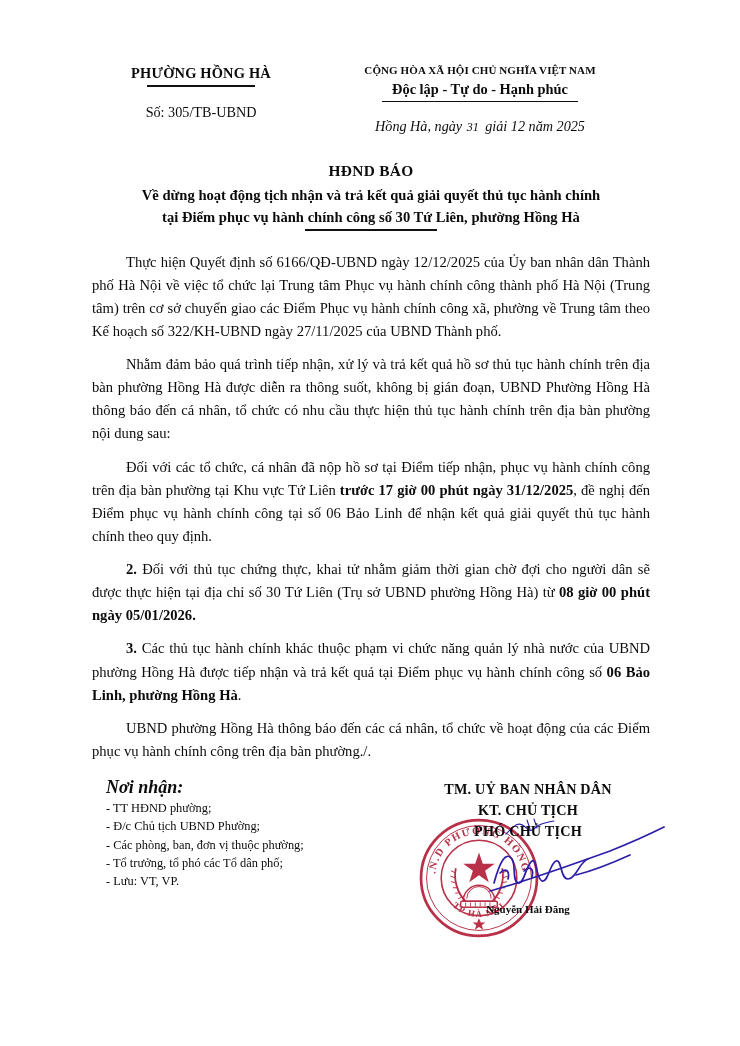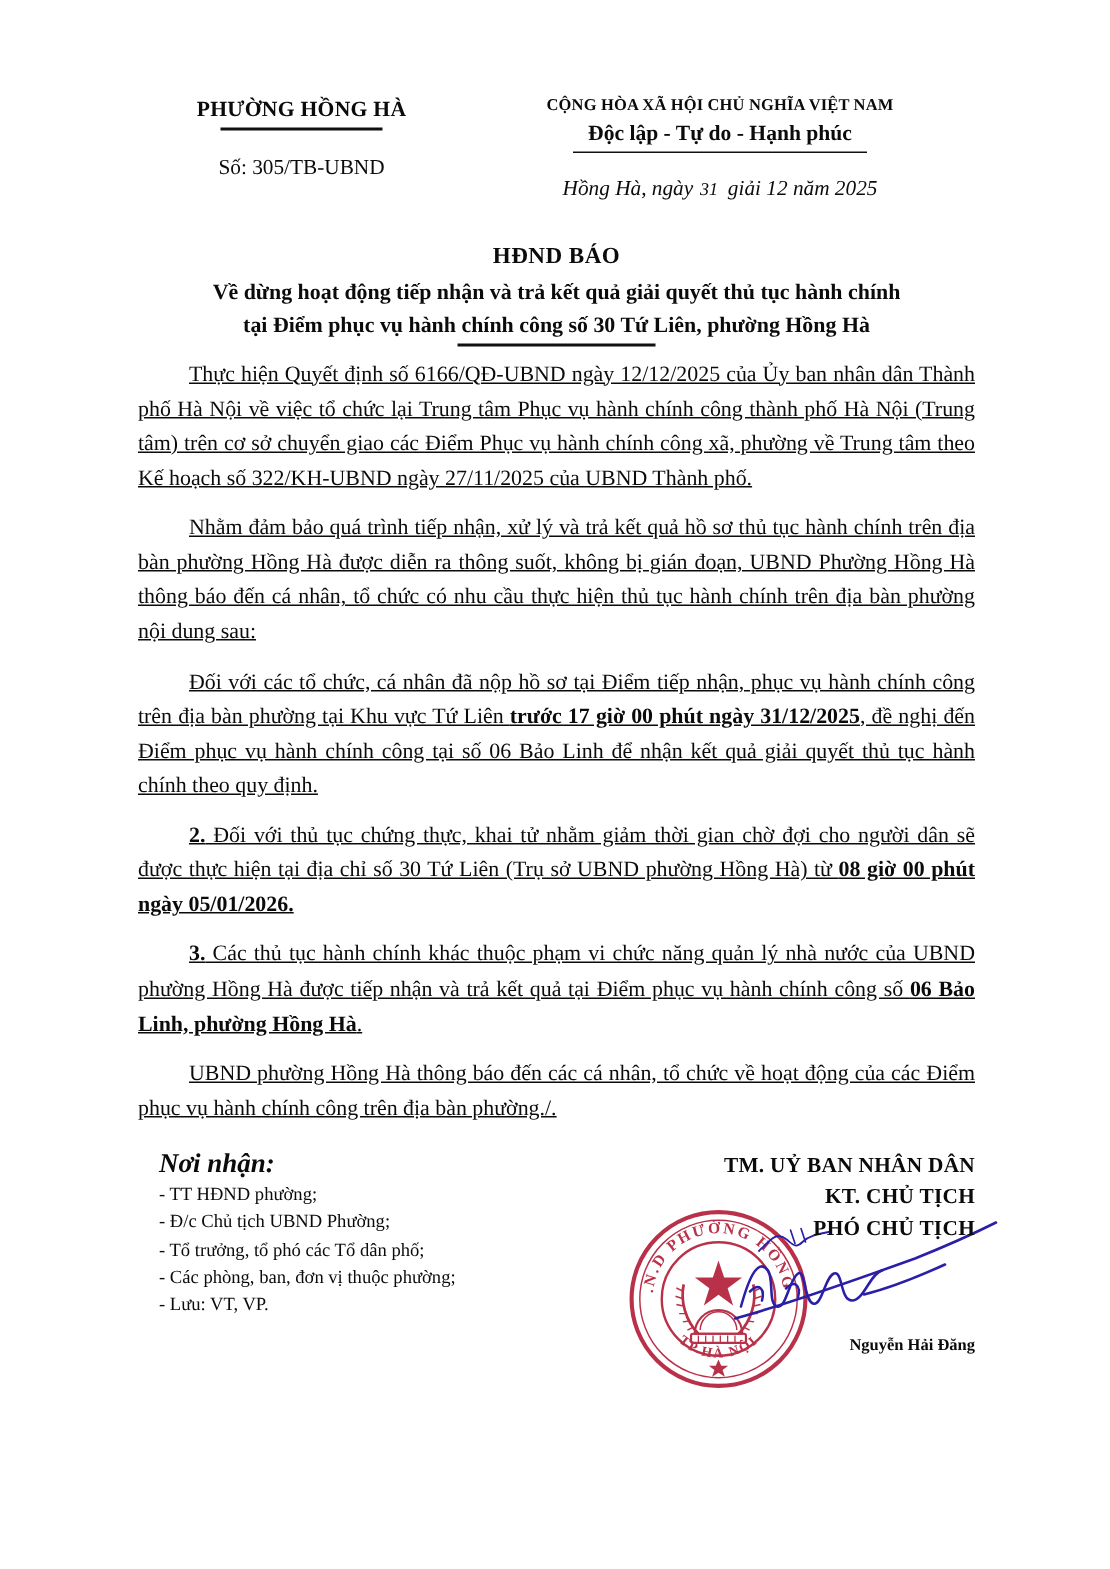--- a/index.html
+++ b/index.html
@@ -102,21 +102,21 @@
     margin-top: 4px;
   }
   .sub-underline {
     width: 132px;
     height: 1.3px;
     background: #111;
     margin: 1px auto 0 auto;
   }
 
   
-  .body-block { margin-top: 8px; text-decoration: underline; }
+  .body-block { margin-top: 20px; }
   p.para {
     margin: 0 0 0 0;
     font-size: 14.6px;
     line-height: 1.585;
     text-align: justify;
     text-indent: 34px;
     text-justify: inter-word;
   }
   p.para + p.para { margin-top: 10px; }
   p.para b { font-weight: bold; }
@@ -138,21 +138,21 @@
     font-weight: bold;
     font-style: italic;
     margin-bottom: 1px;
   }
   .recip-item {
     font-size: 12.4px;
     line-height: 1.47;
   }
   .sign-block {
     flex: 1 1 auto;
-    text-align: right;
+    text-align: center;
     position: relative;
     padding-top: 2px;
   }
   .sign-line {
     font-size: 14.2px;
     font-weight: bold;
     line-height: 1.46;
     letter-spacing: .2px;
     position: relative;
     z-index: 4;
@@ -212,21 +212,21 @@
           <span>12</span>
           <span>năm</span>
           <span>2025</span>
         </div>
       </div>
     </div>
 
     <div class="title-block">
       <div class="title-main">HĐND BÁO</div>
       <div class="subtitle">
-        <div>Về dừng hoạt động tiếp nhận và trả kết quả giải quyết thủ tục hành chính</div>
+        <div>Về dừng hoạt động tịch nhận và trả kết quả giải quyết thủ tục hành chính</div>
         <div>tại Điểm phục vụ hành chính công số 30 Tứ Liên, phường Hồng Hà</div>
       </div>
       <div class="sub-underline"></div>
     </div>
 
     <div class="body-block">
 
       <p class="para"><span>Thực hiện Quyết định số 6166/QĐ-UBND ngày 12/12/2025 của Ủy ban nhân dân Thành phố Hà Nội về việc tổ chức lại Trung tâm Phục vụ hành chính công thành phố Hà Nội (Trung tâm) trên cơ sở chuyển giao các Điểm Phục vụ hành chính công xã, phường về Trung tâm theo Kế hoạch số 322/KH-UBND ngày 27/11/2025 của UBND Thành phố.</span></p>
 
       <p class="para"><span>Nhằm đảm bảo quá trình tiếp nhận, xử lý và trả kết quả hồ sơ thủ tục hành chính trên địa bàn phường Hồng Hà được diễn ra thông suốt, không bị gián đoạn, UBND Phường Hồng Hà thông báo đến cá nhân, tổ chức có nhu cầu thực hiện thủ tục hành chính trên địa bàn phường nội dung sau:</span></p>
@@ -245,22 +245,22 @@
       <path d="M2 17 C10 9, 14 4, 20 9 C24 12, 26 16, 31 11 C35 7, 40 6, 50 4" fill="none" stroke="#2b1fa8" stroke-width="1.2" stroke-linecap="round"></path>
       <path d="M23 3 L26 12 M30 2 L33 11" fill="none" stroke="#2b1fa8" stroke-width="1.1" stroke-linecap="round"></path>
     </svg>
 
     <div class="footer">
 
       <div class="recipients">
         <div class="recip-title">Nơi nhận:</div>
         <div class="recip-item">- TT HĐND phường;</div>
         <div class="recip-item">- Đ/c Chủ tịch UBND Phường;</div>
+        <div class="recip-item">- Các phòng, ban, đơn vị thuộc phường;</div>
         <div class="recip-item">- Tổ trưởng, tổ phó các Tổ dân phố;</div>
-        <div class="recip-item">- Các phòng, ban, đơn vị thuộc phường;</div>
         <div class="recip-item">- Lưu: VT, VP.</div>
       </div>
 
       <div class="sign-block">
         <div class="sign-line">TM. UỶ BAN NHÂN DÂN</div>
         <div class="sign-line">KT. CHỦ TỊCH</div>
         <div class="sign-line">PHÓ CHỦ TỊCH</div>
 
         <svg class="seal" viewBox="0 0 200 200">
           <defs>

